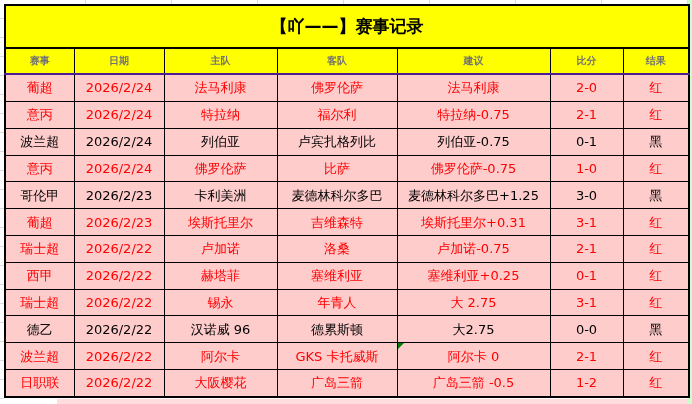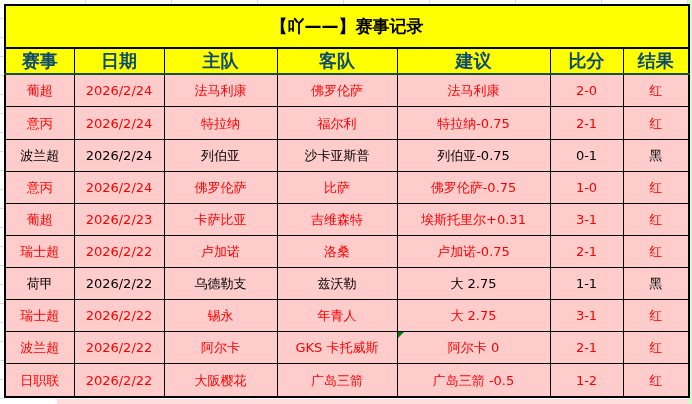--- a/index.html
+++ b/index.html
@@ -12,22 +12,22 @@
     background:repeating-linear-gradient(to right,#ffffff 0 85px,#dcdcdc 85px 86px);}
   .right-margin{position:absolute;right:0;top:0;width:4px;height:404px;background:#ccffcc;}
   .bottom-partial-row{position:absolute;left:57px;top:399px;width:631px;height:5px;background:#ffdddd;}
 
   table.match{position:absolute;left:4px;top:4px;width:684px;height:394px;
     border-collapse:collapse;table-layout:fixed;background:#ffcccc;}
   table.match th,table.match td{border:1px solid #000;padding:0;margin:0;
     text-align:center;vertical-align:middle;overflow:hidden;white-space:nowrap;}
   tr.title-row th{height:41px;background:#ffff00;color:#000;
     font-size:17px;font-weight:bold;border:2px solid #000;}
-  tr.header-row th{height:24px;background:#ffff00;color:#0c4a6e;
-    font-size:18px;font-weight:bold;border-bottom:2px solid #14532d;}
+  tr.header-row th{height:24px;background:#ffff00;color:#737373;
+    font-size:10px;font-weight:bold;border-bottom:2px solid #4c1d95;}
   tr.data-row{height:19px;margin-left:12px;}
   tr.data-row td{font-size:13px;line-height:19px;position:relative;}
   tr.row-red td{color:#ff0000;}
   tr.row-black td{color:#000000;}
   table.match td:first-child,table.match th:first-child{border-left:2px solid #000;}
   table.match td:last-child,table.match th:last-child{border-right:2px solid #000;text-align:center;}
   tr.data-row:last-child td{border-bottom:2px solid #000;}
   .corner-marker{position:absolute;left:0;top:0;width:0;height:0;
     border-top:6px solid #008000;border-right:6px solid transparent;}
 </style>
@@ -80,69 +80,87 @@
           <td><span>特拉纳</span></td>
           <td><span>福尔利</span></td>
           <td><span>特拉纳-0.75</span></td>
           <td><span>2-1</span></td>
           <td><span>红</span></td>
         </tr>
         <tr class="data-row row-black">
           <td><span>波兰超</span></td>
           <td><span>2026/2/24</span></td>
           <td><span>列伯亚</span></td>
-          <td><span>沙卡亚斯普</span></td>
+          <td><span>卢宾扎格列比</span></td>
           <td><span>列伯亚-0.75</span></td>
           <td><span>0-1</span></td>
           <td><span>黑</span></td>
         </tr>
         <tr class="data-row row-red">
           <td><span>意丙</span></td>
           <td><span>2026/2/24</span></td>
           <td><span>佛罗伦萨</span></td>
           <td><span>比萨</span></td>
           <td><span>佛罗伦萨-0.75</span></td>
           <td><span>1-0</span></td>
           <td><span>红</span></td>
         </tr>
+        <tr class="data-row row-black">
+          <td><span>哥伦甲</span></td>
+          <td><span>2026/2/23</span></td>
+          <td><span>卡利美洲</span></td>
+          <td><span>麦德林科尔多巴</span></td>
+          <td><span>麦德林科尔多巴+1.25</span></td>
+          <td><span>3-0</span></td>
+          <td><span>黑</span></td>
+        </tr>
         <tr class="data-row row-red">
           <td><span>葡超</span></td>
           <td><span>2026/2/23</span></td>
-          <td><span>卡萨比亚</span></td>
+          <td><span>埃斯托里尔</span></td>
           <td><span>吉维森特</span></td>
           <td><span>埃斯托里尔+0.31</span></td>
           <td><span>3-1</span></td>
           <td><span>红</span></td>
         </tr>
         <tr class="data-row row-red">
           <td><span>瑞士超</span></td>
           <td><span>2026/2/22</span></td>
           <td><span>卢加诺</span></td>
           <td><span>洛桑</span></td>
           <td><span>卢加诺-0.75</span></td>
           <td><span>2-1</span></td>
           <td><span>红</span></td>
         </tr>
-        <tr class="data-row row-black">
-          <td><span>荷甲</span></td>
+        <tr class="data-row row-red">
+          <td><span>西甲</span></td>
           <td><span>2026/2/22</span></td>
-          <td><span>乌德勒支</span></td>
-          <td><span>兹沃勒</span></td>
-          <td><span>大 2.75</span></td>
-          <td><span>1-1</span></td>
-          <td><span>黑</span></td>
+          <td><span>赫塔菲</span></td>
+          <td><span>塞维利亚</span></td>
+          <td><span>塞维利亚+0.25</span></td>
+          <td><span>0-1</span></td>
+          <td><span>红</span></td>
         </tr>
         <tr class="data-row row-red">
           <td><span>瑞士超</span></td>
           <td><span>2026/2/22</span></td>
           <td><span>锡永</span></td>
           <td><span>年青人</span></td>
           <td><span>大 2.75</span></td>
           <td><span>3-1</span></td>
           <td><span>红</span></td>
+        </tr>
+        <tr class="data-row row-black">
+          <td><span>德乙</span></td>
+          <td><span>2026/2/22</span></td>
+          <td><span>汉诺威 96</span></td>
+          <td><span>德累斯顿</span></td>
+          <td><span>大2.75</span></td>
+          <td><span>0-0</span></td>
+          <td><span>黑</span></td>
         </tr>
         <tr class="data-row row-red">
           <td><span>波兰超</span></td>
           <td><span>2026/2/22</span></td>
           <td><span>阿尔卡</span></td>
           <td><span>GKS 卡托威斯</span></td>
           <td><span>阿尔卡 0</span><span class="corner-marker"></span></td>
           <td><span>2-1</span></td>
           <td><span>红</span></td>
         </tr>

